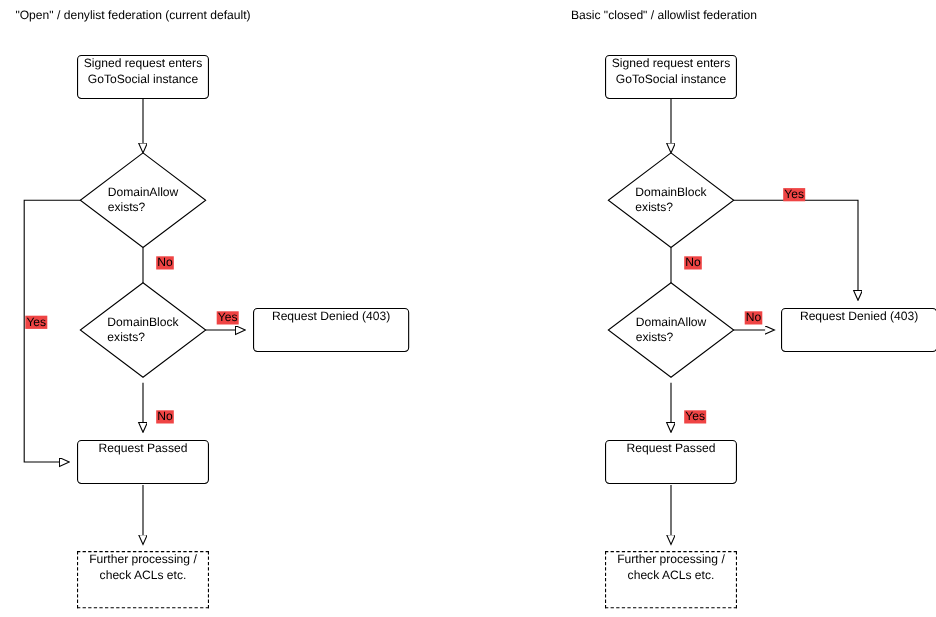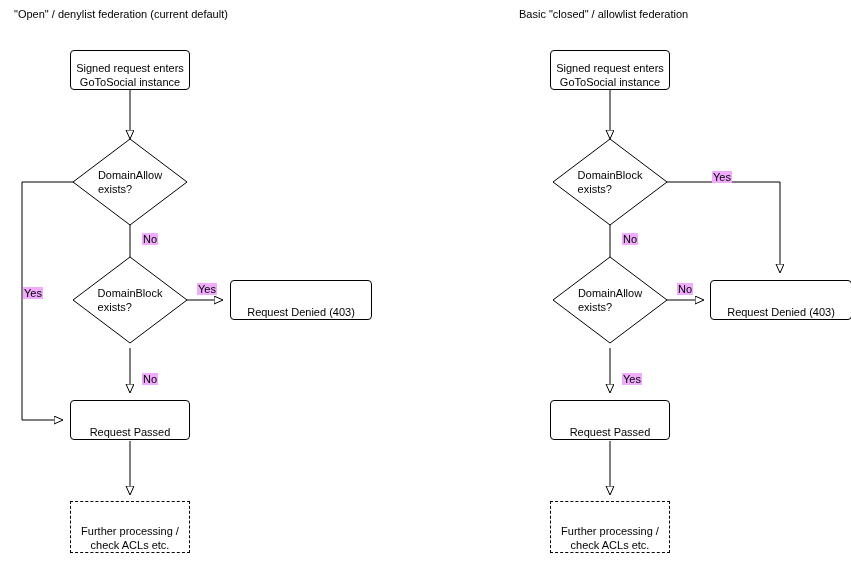--- a/index.html
+++ b/index.html
@@ -24,21 +24,21 @@
   .title {
     position: absolute;
     font-size: 11px;
     color: #000;
     white-space: nowrap;
   }
   .node {
     position: absolute;
     box-sizing: border-box;
     display: flex;
-    align-items: flex-end;
+    align-items: flex-start;
     justify-content: center;
     text-align: center;
     font-size: 11px;
     line-height: 14px;
     color: #000;
     background: #ffffff;
     border: 1px solid #000000;
   }
   .node.rounded { border-radius: 4px; }
   .node.dashed { border-style: dashed; }
@@ -58,21 +58,21 @@
     white-space: pre-line;
   }
   .diamond-wrap svg {
     position: absolute;
     left: 0; top: 0;
   }
   .edge-label {
     position: absolute;
     font-size: 11px;
     color: #000;
-    background: #f0abfc;
+    background: #ef4444;
     padding: 0 1px;
     white-space: nowrap;
   }
 </style>
 </head>
 <body>
 
 <svg id="canvas" viewBox="0 0 851 561" xmlns="http://www.w3.org/2000/svg">
   <defs>
     <marker id="arrow" markerWidth="10" markerHeight="10" refX="8" refY="4" orient="auto" markerUnits="strokeWidth">

